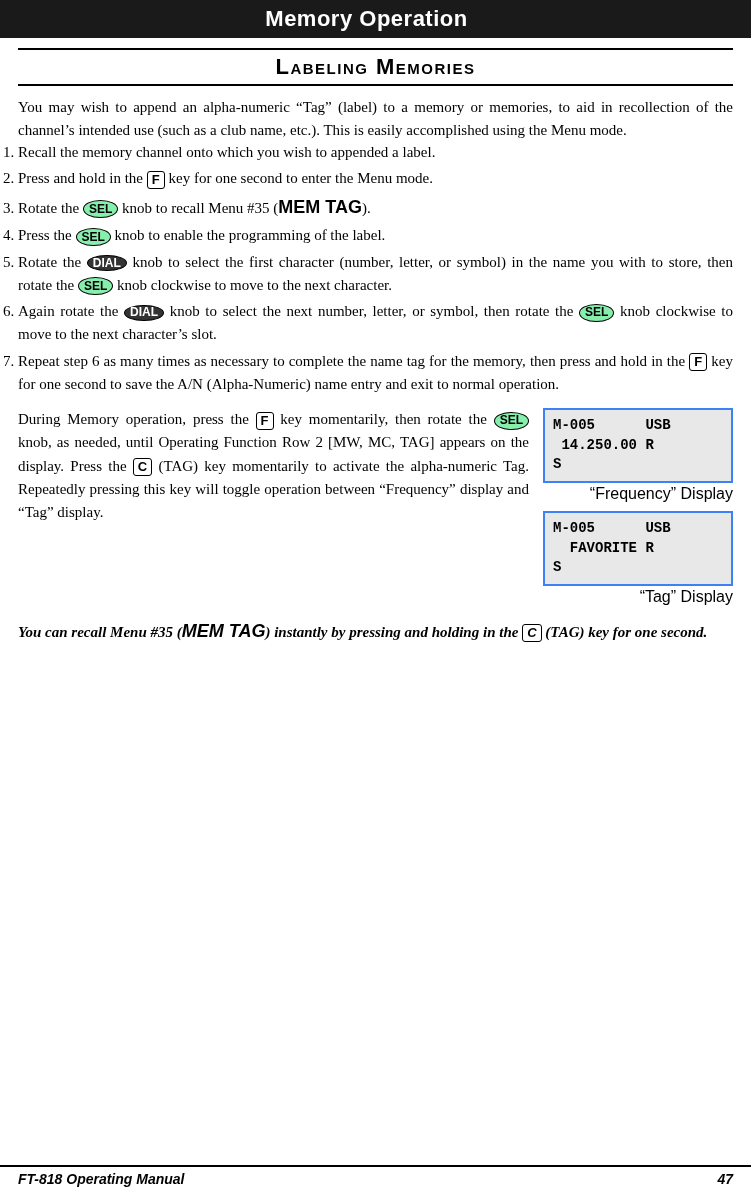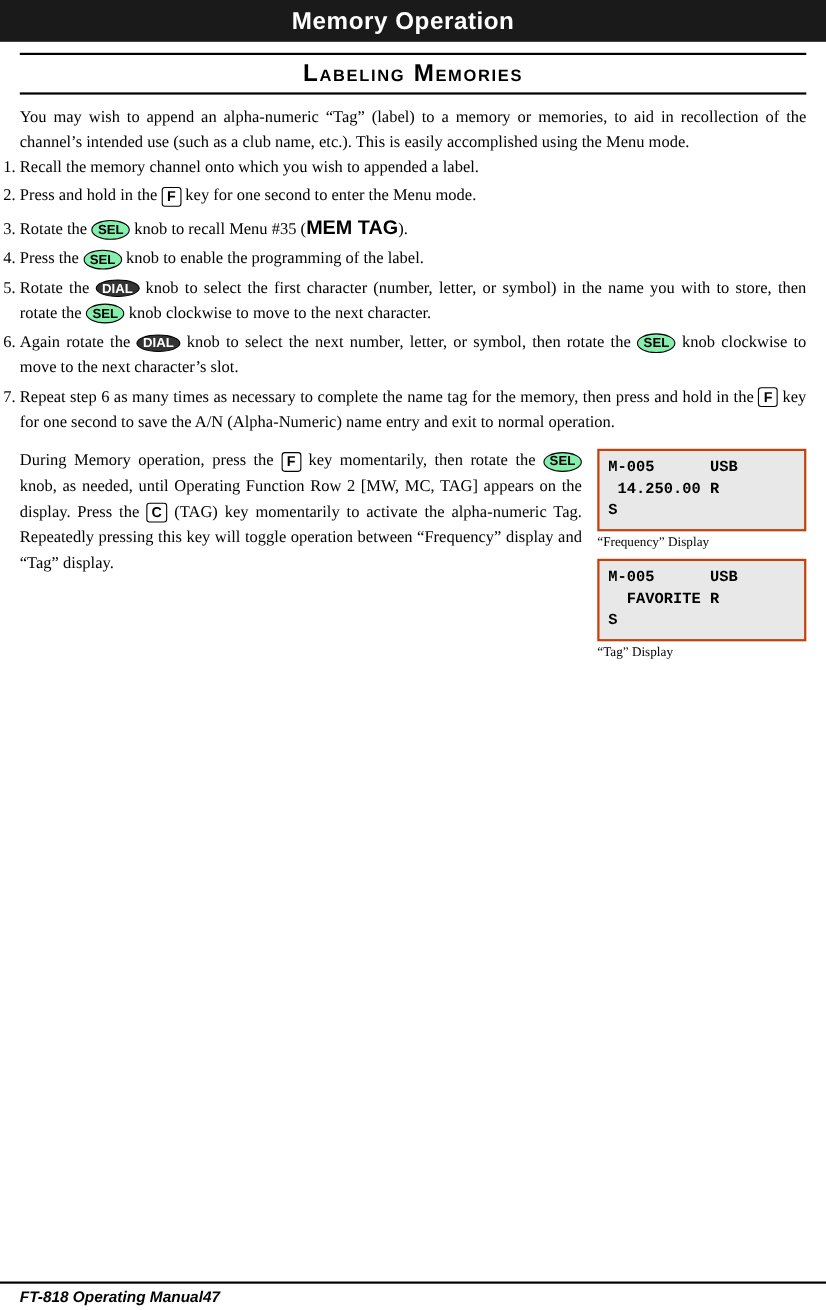--- a/index.html
+++ b/index.html
@@ -81,34 +81,34 @@
       width: 190px;
       flex-shrink: 0;
       display: flex;
       flex-direction: column;
       gap: 8px;
     }
 
     
     .lcd-display {
       background: #e8e8e8;
-      border: 2px solid #c2410c;
+      border: 2px solid #3b82f6;
       font-family: 'Courier New', monospace;
       font-size: 14px;
       font-weight: bold;
       color: #000;
       padding: 6px 8px;
       line-height: 1.4;
       white-space: pre;
       position: relative;
     }
     .lcd-caption {
-      text-align: left;
-      font-size: 12px;
-      font-family: Liberation Serif, serif;
+      text-align: right;
+      font-size: 16px;
+      font-family: Liberation Sans, sans-serif;
       margin-top: 2px;
       font-style: normal;
     }
 
     
     .italic-bold-para {
       font-size: 15px;
       line-height: 1.55;
       font-style: italic;
       font-weight: bold;
@@ -117,20 +117,21 @@
     }
 
     
     .page-footer {
       position: absolute;
       bottom: 0;
       left: 0;
       right: 0;
       border-top: 2px solid #000;
       display: flex;
+      justify-content: space-between;
       align-items: center;
       padding: 4px 18px;
       font-size: 14px;
       font-family: sans-serif;
       font-style: italic;
       font-weight: bold;
     }
 
     
     .key-box {
@@ -243,19 +244,22 @@
 
       <div>
         <div class="lcd-display">M-005      USB
   FAVORITE R
 S</div>
         <div class="lcd-caption">“Tag” Display</div>
       </div>
     </div>
   </div>
 
+  <p class="italic-bold-para">
+    <em><strong>You can recall Menu #35 (<span class="mono">MEM TAG</span>) instantly by pressing and holding in the <span class="key-box">C</span> (TAG) key for one second.</strong></em>
+  </p>
 
 </div>
 
 <div class="page-footer">
   <span>FT-818 Operating Manual</span>
   <span>47</span>
 </div>
 
 </body></html>

